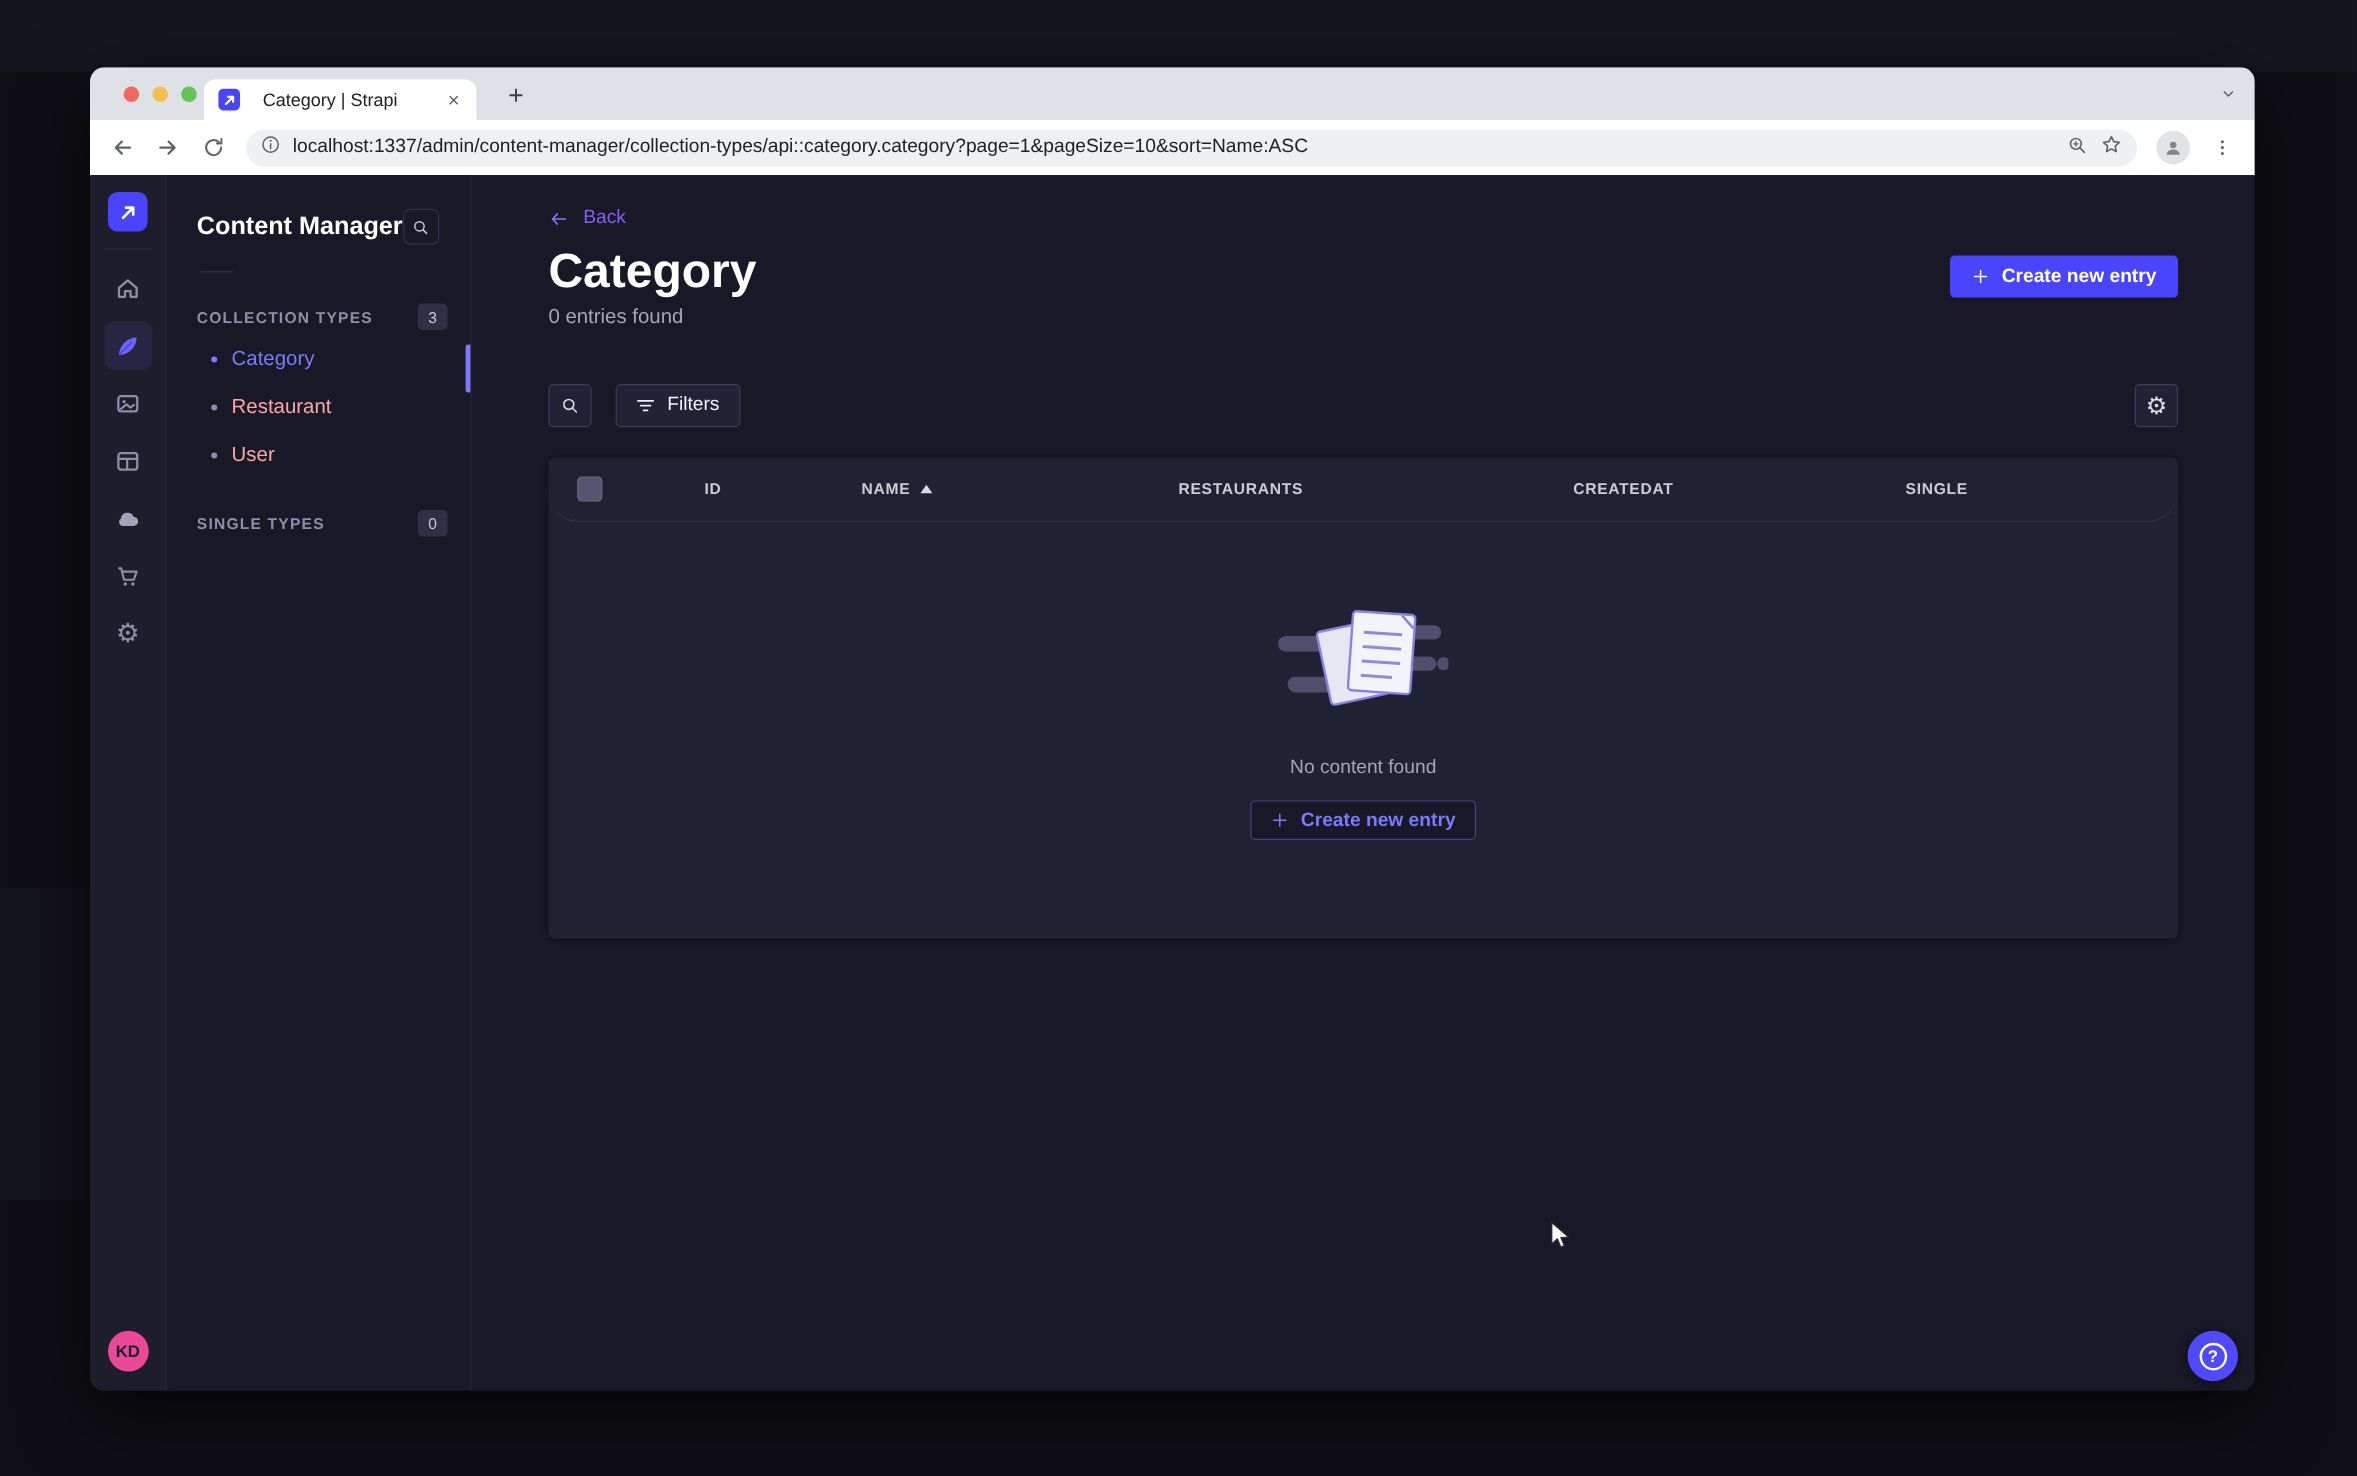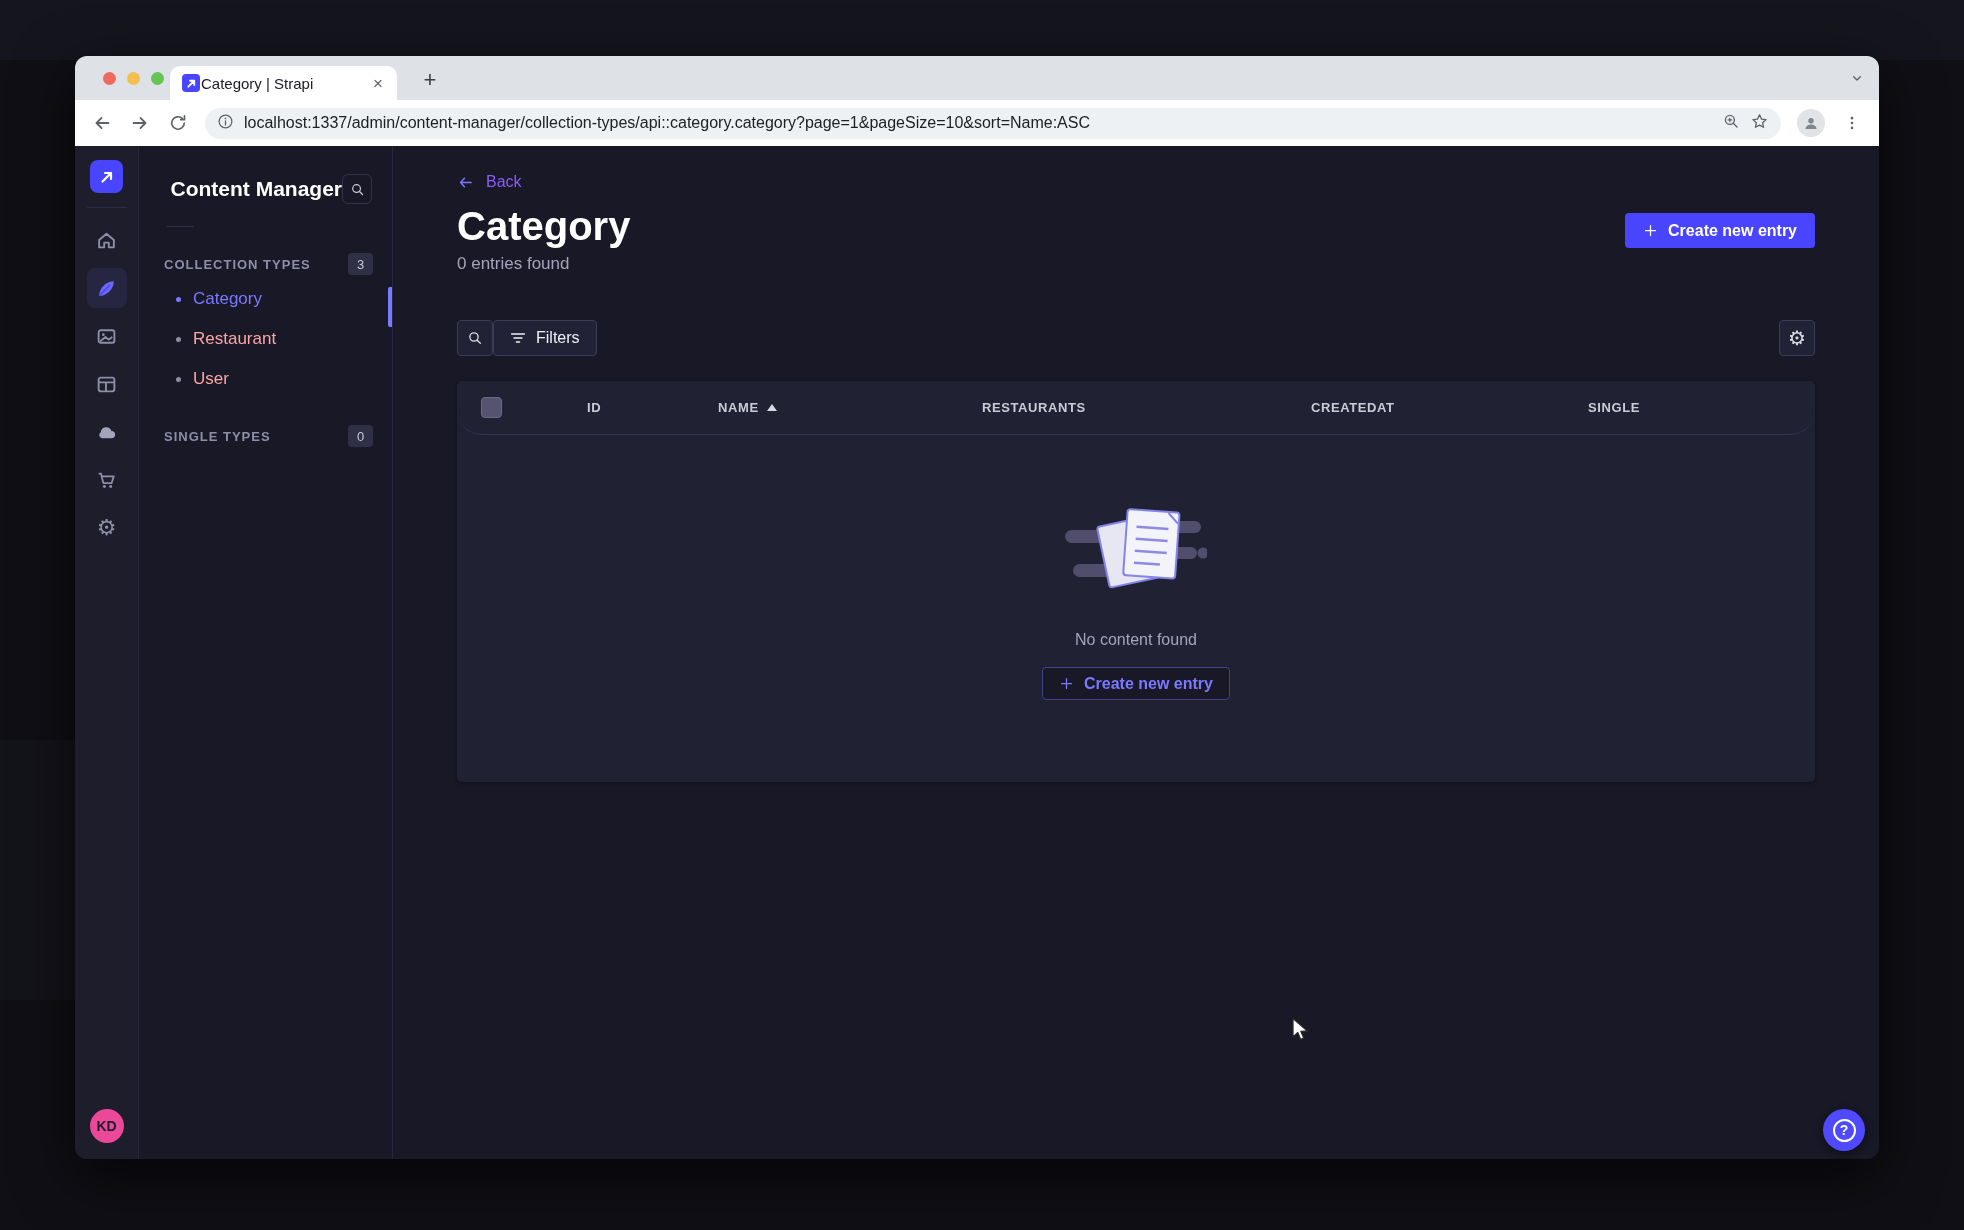--- a/index.html
+++ b/index.html
@@ -9,21 +9,21 @@
   .desk-band2 { position:absolute; left:0; top:740px; width:90px; height:260px; background:#13131a; }
 
   
   .window { position:absolute; left:75px; top:56px; width:1804px; height:1103px; border-radius:12px; overflow:hidden; box-shadow:0 18px 60px rgba(0,0,0,.65); display:flex; flex-direction:column; }
 
   
   .tabbar { position:relative; height:44px; background:#dee1e6; flex:none; }
   .tlights { position:absolute; left:28px; top:0; height:44px; display:flex; align-items:center; gap:11px; }
   .tlight { width:13px; height:13px; border-radius:50%; }
   .tlight.red { background:#ee6a5f; } .tlight.yellow { background:#f5bf4f; } .tlight.green { background:#62c554; }
-  .tab { position:absolute; left:95px; bottom:0; width:227px; height:34px; background:#ffffff; border-radius:10px 10px 0 0; display:flex; align-items:center; padding:0 10px 0 12px; gap:1px; }
+  .tab { position:absolute; left:95px; bottom:0; width:227px; height:34px; background:#ffffff; border-radius:10px 10px 0 0; display:flex; align-items:center; padding:0 10px 0 12px; gap:19px; }
   .favicon { width:18px; height:18px; border-radius:4px; background:#4945ff; display:flex; align-items:center; justify-content:center; flex:none; }
   .tab-title { font-size:15px; color:#202124; white-space:nowrap; overflow:hidden; flex:1; }
   .tab-close { color:#5f6368; font-size:17px; line-height:1; padding:2px 4px; border-radius:50%; }
   .newtab { position:absolute; left:340px; bottom:5px; width:30px; height:30px; display:flex; align-items:center; justify-content:center; color:#3c4043; font-size:22px; font-weight:300; }
   .tab-chevron { position:absolute; right:14px; top:0; height:44px; display:flex; align-items:center; color:#5f6368; }
 
   
   .toolbar { height:46px; background:#ffffff; flex:none; display:flex; align-items:center; padding:0 16px; gap:16px; }
   .nav-ic { width:22px; height:22px; flex:none; display:flex; align-items:center; justify-content:center; }
   .urlbar { flex:1; height:31px; background:#eef1f4; border-radius:16px; display:flex; align-items:center; padding:0 12px; gap:10px; min-width:0; }
@@ -36,41 +36,41 @@
   .rail { width:64px; flex:none; background:#1d1d2b; border-right:1px solid #26263c; display:flex; flex-direction:column; align-items:center; padding-top:14px; }
   .logo { width:33px; height:33px; border-radius:8px; background:#4945ff; display:flex; align-items:center; justify-content:center; }
   .rail-div { width:40px; height:1px; background:#2c2c44; margin:14px 0 12px; }
   .rail-btn { width:40px; height:40px; margin-bottom:8px; border-radius:8px; display:flex; align-items:center; justify-content:center; color:#8e8ea9; }
   .rail-btn.active { background:#262642; }
   .rail-gear { font-size:22px; line-height:1; }
   .rail-spacer { flex:1; }
   .kd { width:34px; height:34px; border-radius:50%; background:#ec4899; color:#1d1d2b; font-size:14px; font-weight:700; display:flex; align-items:center; justify-content:center; margin-bottom:16px; }
 
   .subnav { width:254px; flex:none; background:#181826; border-right:1px solid #26263c; position:relative; }
-  .subnav-header { margin:28px 20px 0 25px; display:flex; align-items:center; justify-content:flex-end; }
+  .subnav-header { margin:28px 20px 0 25px; display:flex; align-items:center; justify-content:flex-start; }
   .subnav-title { font-size:21px; font-weight:700; color:#ffffff; }
   .mini-btn { width:30px; height:30px; border:1px solid #32324d; border-radius:6px; display:flex; align-items:center; justify-content:center; color:#c9c9d8; background:transparent; }
   .subnav-hr { width:27px; height:1px; background:#32324d; margin:22px 0 0 28px; }
   .section-row { margin:26px 19px 0 25px; display:flex; align-items:center; justify-content:space-between; }
   .section-label { font-size:13px; font-weight:700; letter-spacing:1px; color:#8e8ea9; }
   .badge { min-width:25px; height:22px; padding:0 6px; border-radius:4px; background:#2f2f46; color:#c8c8d8; font-size:13px; display:flex; align-items:center; justify-content:center; }
   .nav-items { margin-top:4px; }
   .nav-item { height:40px; display:flex; align-items:center; gap:12px; padding-left:37px; font-size:17px; color:#fca5a5; cursor:pointer; }
   .nav-item .dot { width:5px; height:5px; border-radius:50%; background:#8e8ea9; flex:none; }
   .nav-item.active { color:#7b79ff; }
   .nav-item.active .dot { background:#7b79ff; }
   .active-bar { position:absolute; right:0; top:141px; width:4px; height:40px; background:#7b79ff; border-radius:2px 0 0 2px; }
 
   .main { flex:1; position:relative; padding:0 64px; min-width:0; }
   .back-row { margin-top:27px; display:flex; align-items:center; gap:12px; color:#8b5cf6; font-size:16px; width:max-content; cursor:pointer; }
   .title-row { margin-top:12px; display:flex; align-items:flex-start; justify-content:space-between; }
   .page-title { font-size:40px; font-weight:700; color:#ffffff; line-height:1.15; }
   .subtitle { margin-top:5px; font-size:17px; color:#a5a5ba; }
   .btn-primary { height:35px; padding:0 18px; background:#4945ff; border-radius:4px; border:none; color:#ffffff; font-size:16px; font-weight:700; display:flex; align-items:center; gap:10px; cursor:pointer; font-family:"Liberation Sans", sans-serif; }
-  .actions-row { margin-top:46px; display:flex; align-items:center; gap:0; }
+  .actions-row { margin-top:46px; display:flex; align-items:center; gap:20px; }
   .sq-btn { width:36px; height:36px; border:1px solid #3c3c58; background:#222237; border-radius:4px; display:flex; align-items:center; justify-content:center; color:#dcdce4; }
   .filters-btn { height:36px; padding:0 16px; border:1px solid #3c3c58; background:#222237; border-radius:4px; color:#f0f0f7; font-size:16px; display:flex; align-items:center; gap:10px; cursor:pointer; font-family:"Liberation Sans", sans-serif; }
   .gear-right { margin-left:auto; font-size:20px; }
 
   .card { margin-top:25px; height:401px; background:#212134; border-radius:5px; box-shadow:0 1px 4px rgba(3,3,5,.35); }
   .thead { display:grid; grid-template-columns:106px 131px 264px 329px 277px 1fr; align-items:center; height:54px; padding:0 24px; border-bottom:1px solid #32324d;border-radius:25px; }
   .th { font-size:13px; font-weight:700; letter-spacing:.6px; color:#cbcbd7; display:flex; align-items:center; gap:8px; }
   .checkbox { width:21px; height:21px; border-radius:4px; background:#55536f; border:1px solid #6c6a88; }
   .sort-asc { width:0; height:0; border-left:5px solid transparent; border-right:5px solid transparent; border-bottom:7px solid #d9d9e3; display:inline-block; }
 

